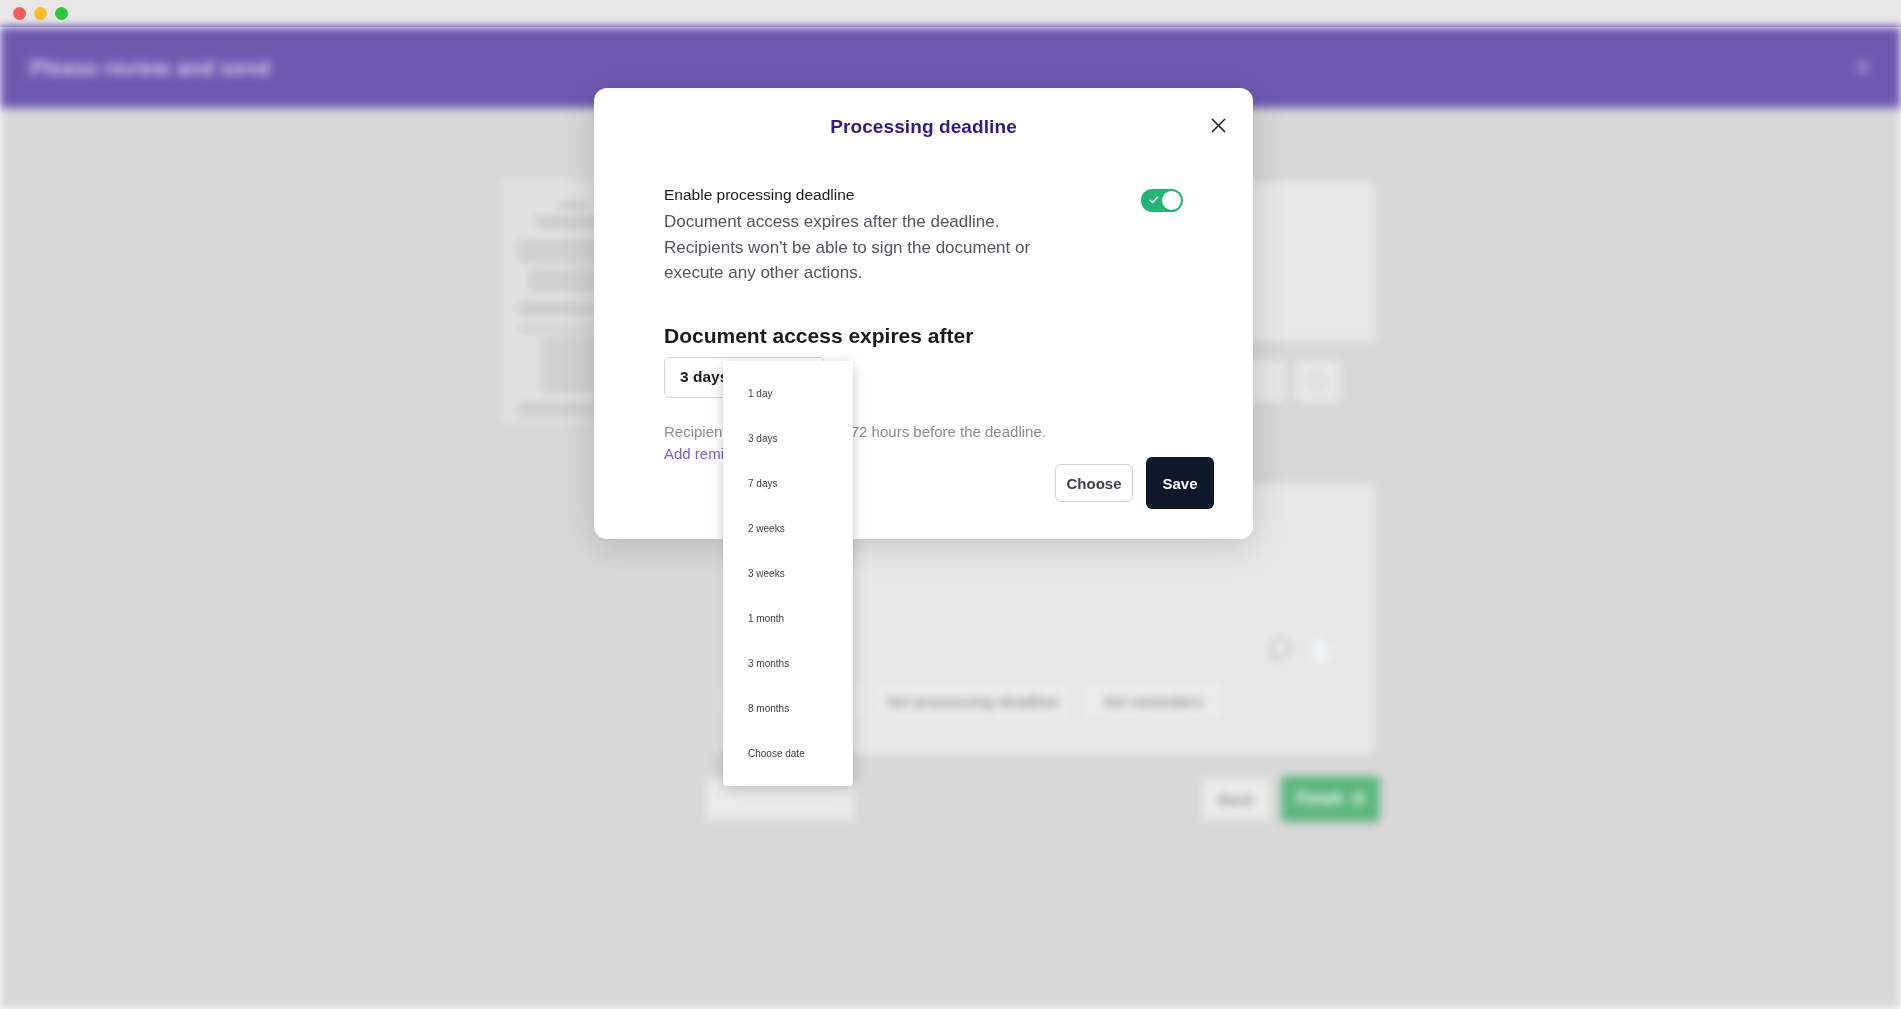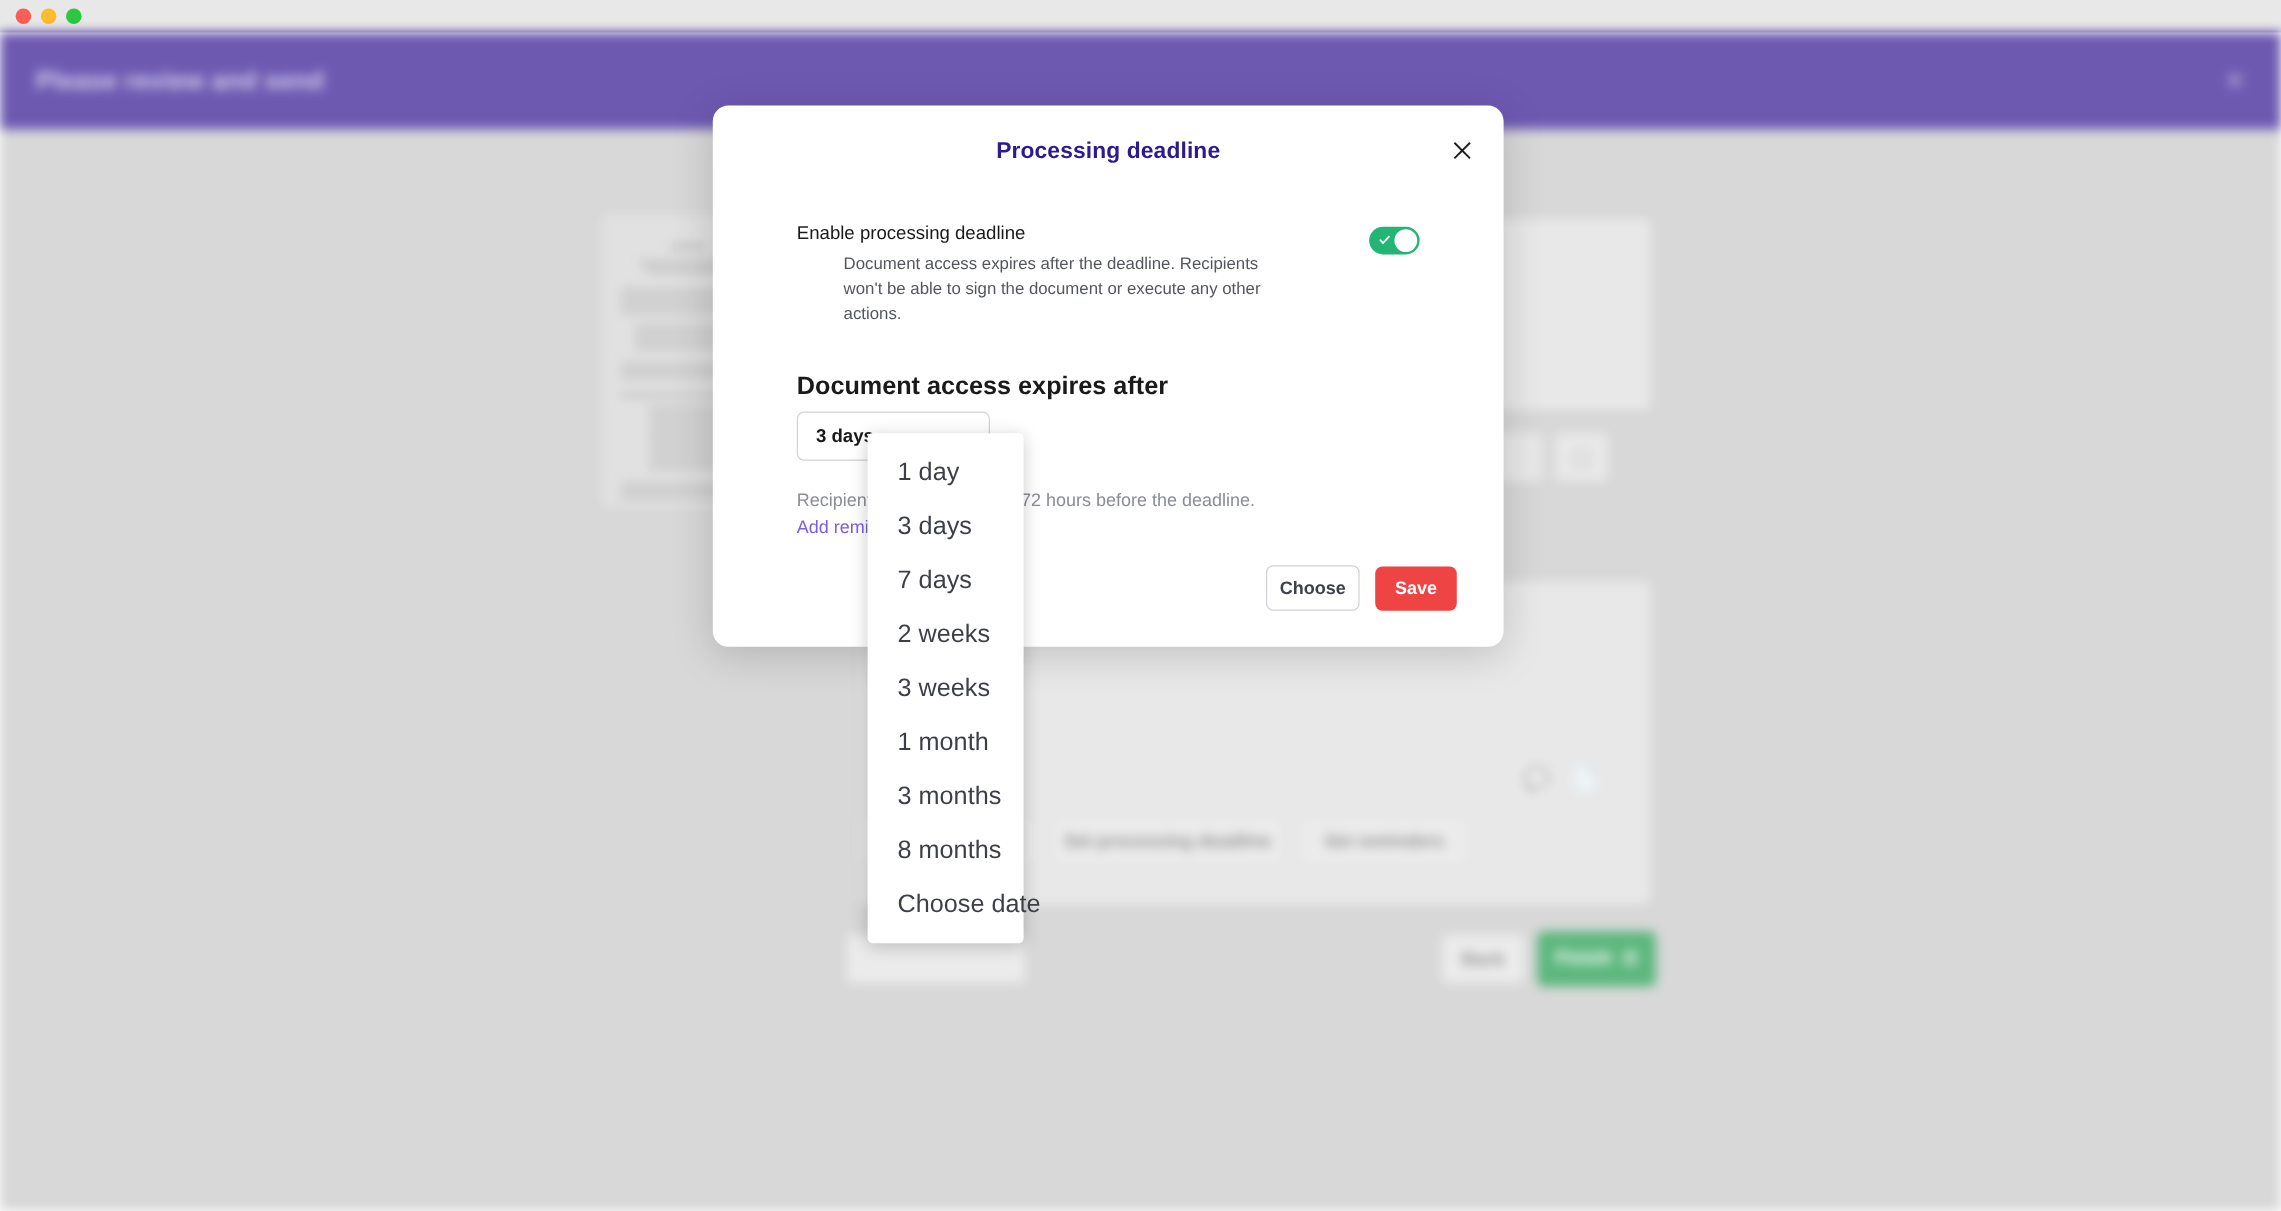--- a/index.html
+++ b/index.html
@@ -194,25 +194,24 @@
     padding: 0 70px 0 70px;
   }
   .enable-title {
     color: #1a1a1a;
     font-size: 15.5px;
     font-weight: 400;
     line-height: 1.45;
   }
   .enable-desc {
     color: #53565c;
-    font-size: 14px;
+    font-size: 17px;
     line-height: 1.5;
     margin-top: 3px;
     max-width: 380px;
-    margin-left: 39px;
   }
 
   .toggle {
     position: absolute;
     right: 70px; top: 5px;
     width: 42px; height: 23px;
     background: #22b573;
     border-radius: 12px;
     cursor: pointer;
   }
@@ -280,22 +279,22 @@
     background: #ffffff;
     border: 1px solid #cfd2d6;
     border-radius: 6px;
     color: #3d4148;
     font-size: 15px;
     font-weight: 700;
     font-family: "Liberation Sans", sans-serif;
     cursor: pointer;
   }
   .btn-save {
-    width: 68px; height: 37px;
-    background: #ef4444;
+    width: 68px; height: 52px;
+    background: #0f172a;
     border: none;
     border-radius: 6px;
     color: #ffffff;
     font-size: 15px;
     font-weight: 700;
     font-family: "Liberation Sans", sans-serif;
     cursor: pointer;
   }
 
   
@@ -308,21 +307,21 @@
     box-shadow: 0 3px 14px rgba(0,0,0,0.20);
     padding: 10px 0 10px 0;
     z-index: 50;
   }
   .dropdown-item {
     height: 45px;
     display: flex;
     align-items: center;
     padding-left: 25px;
     color: #3c3f46;
-    font-size: 21px;
+    font-size: 10px;
     cursor: pointer;
     white-space: nowrap;
   }
 </style>
 </head>
 <body>
 
 <div class="os-window">
 
   <div class="titlebar">

